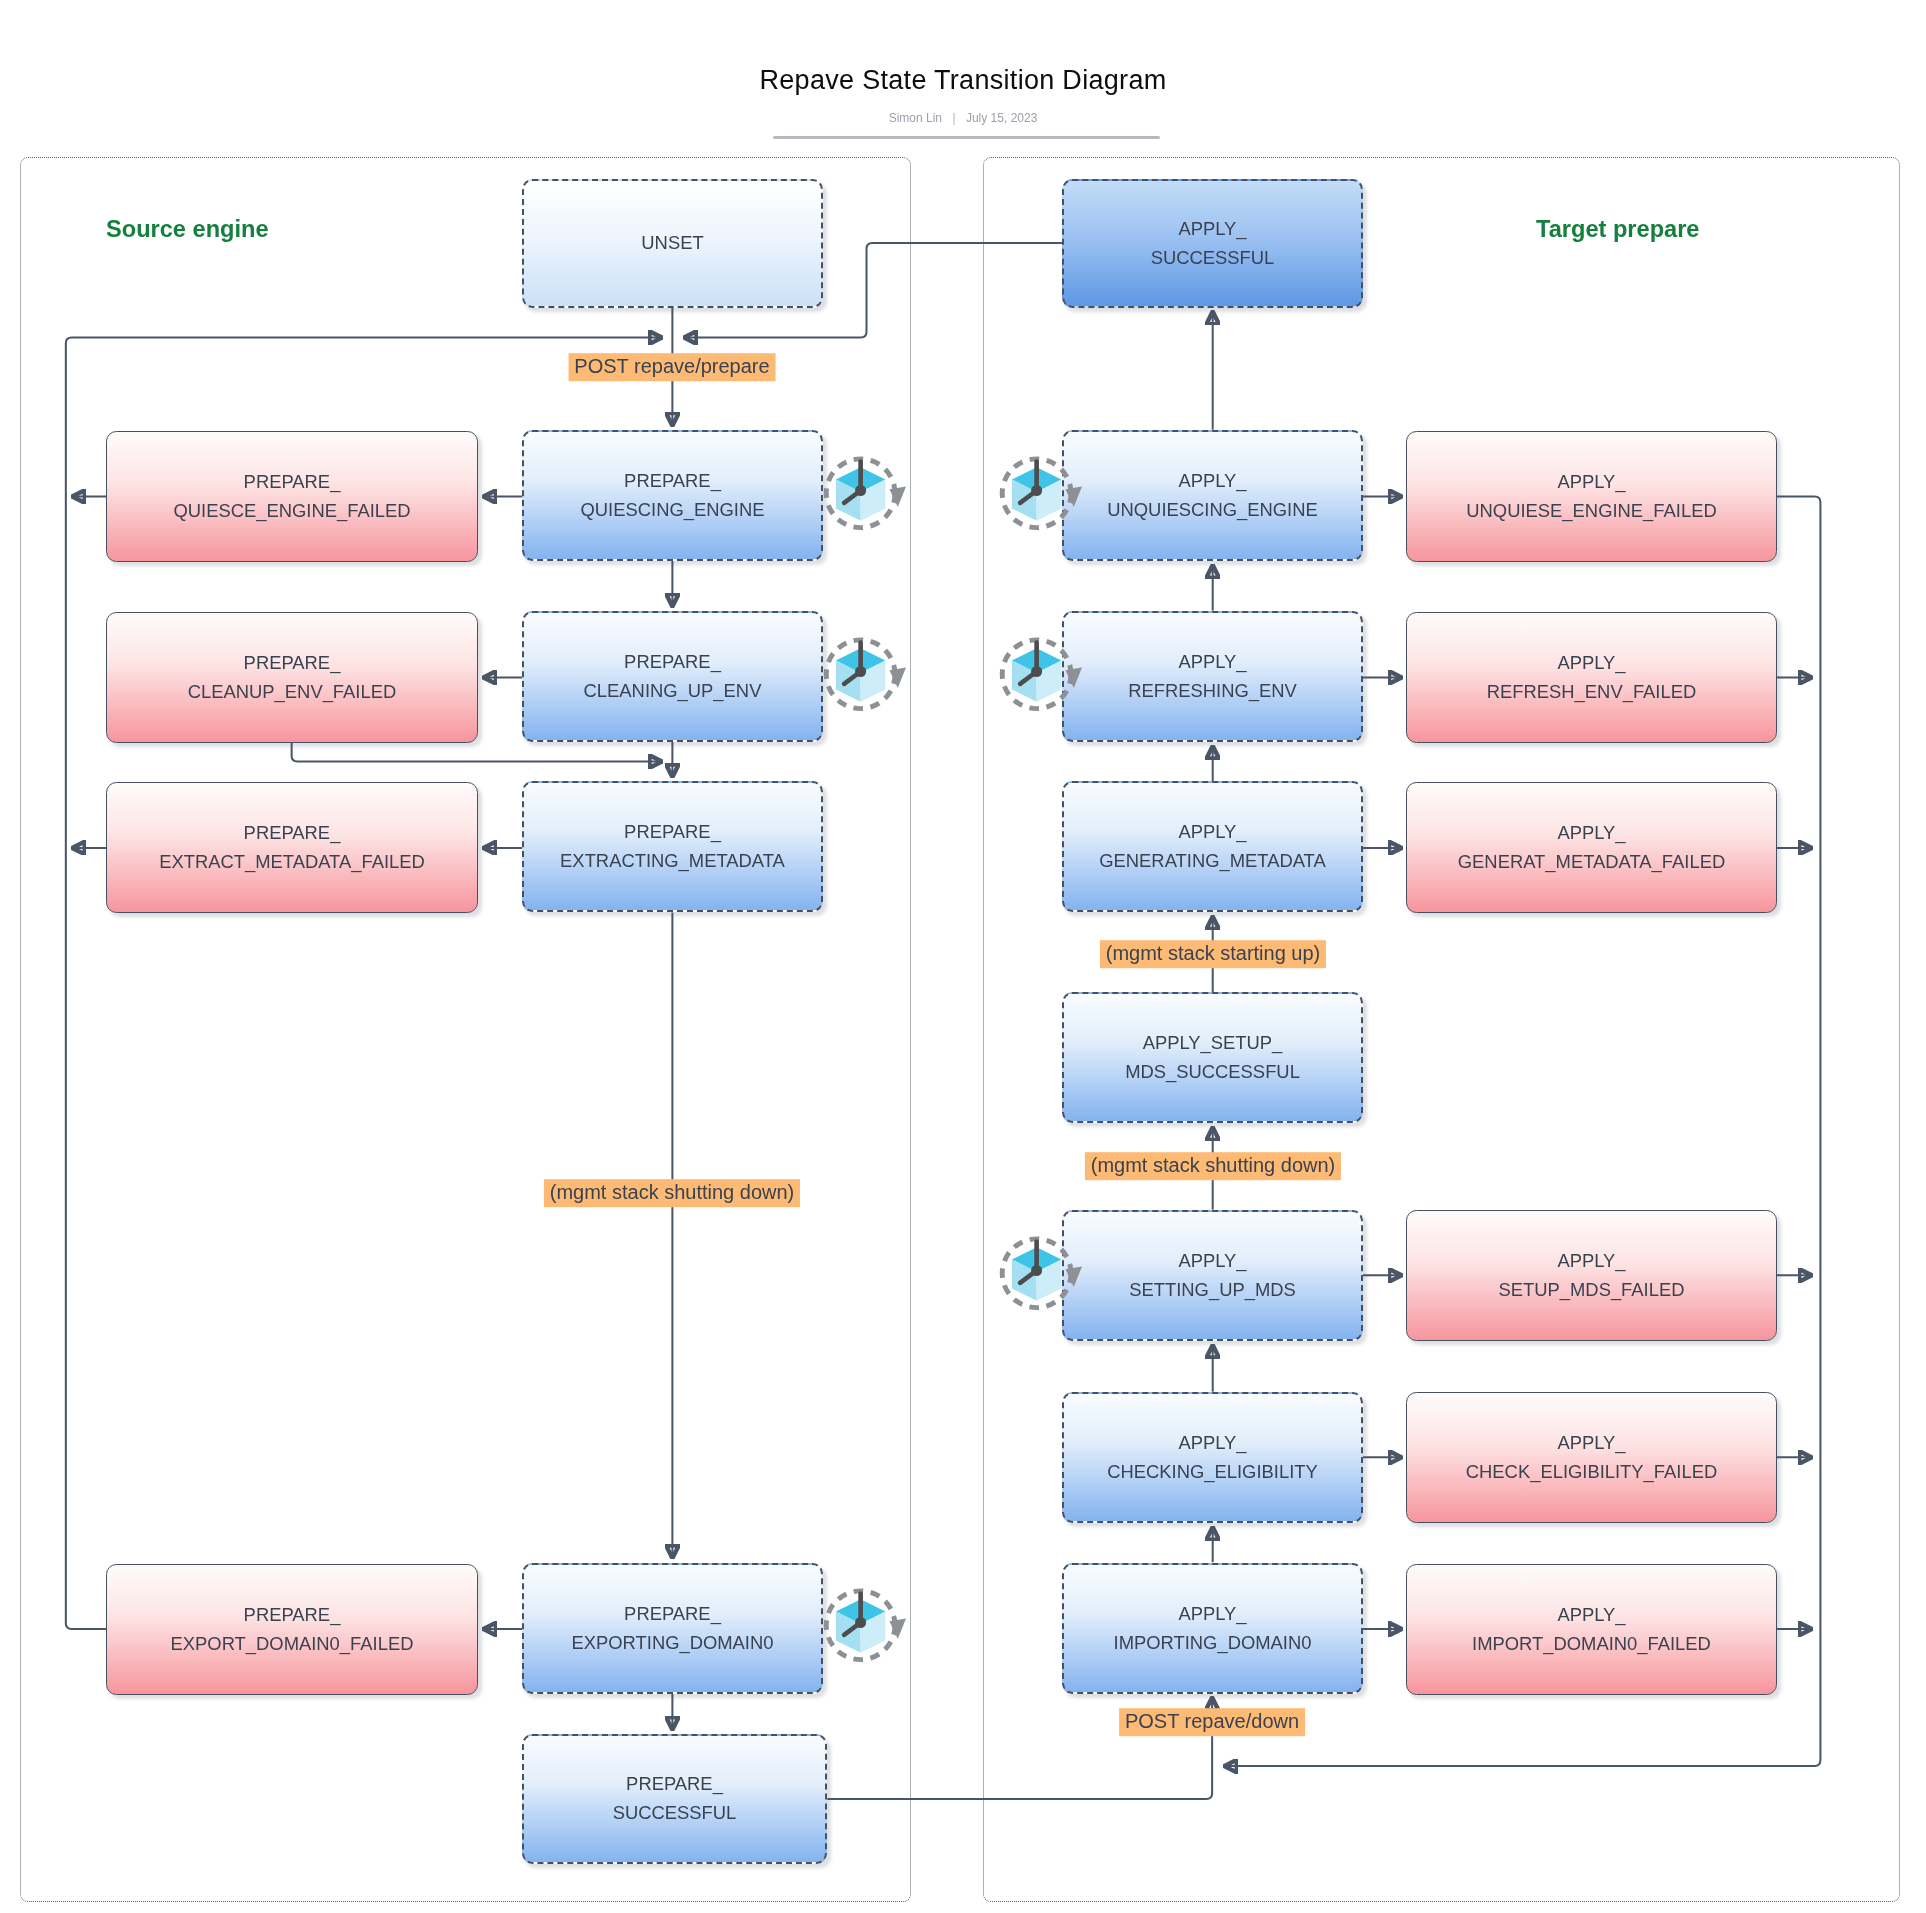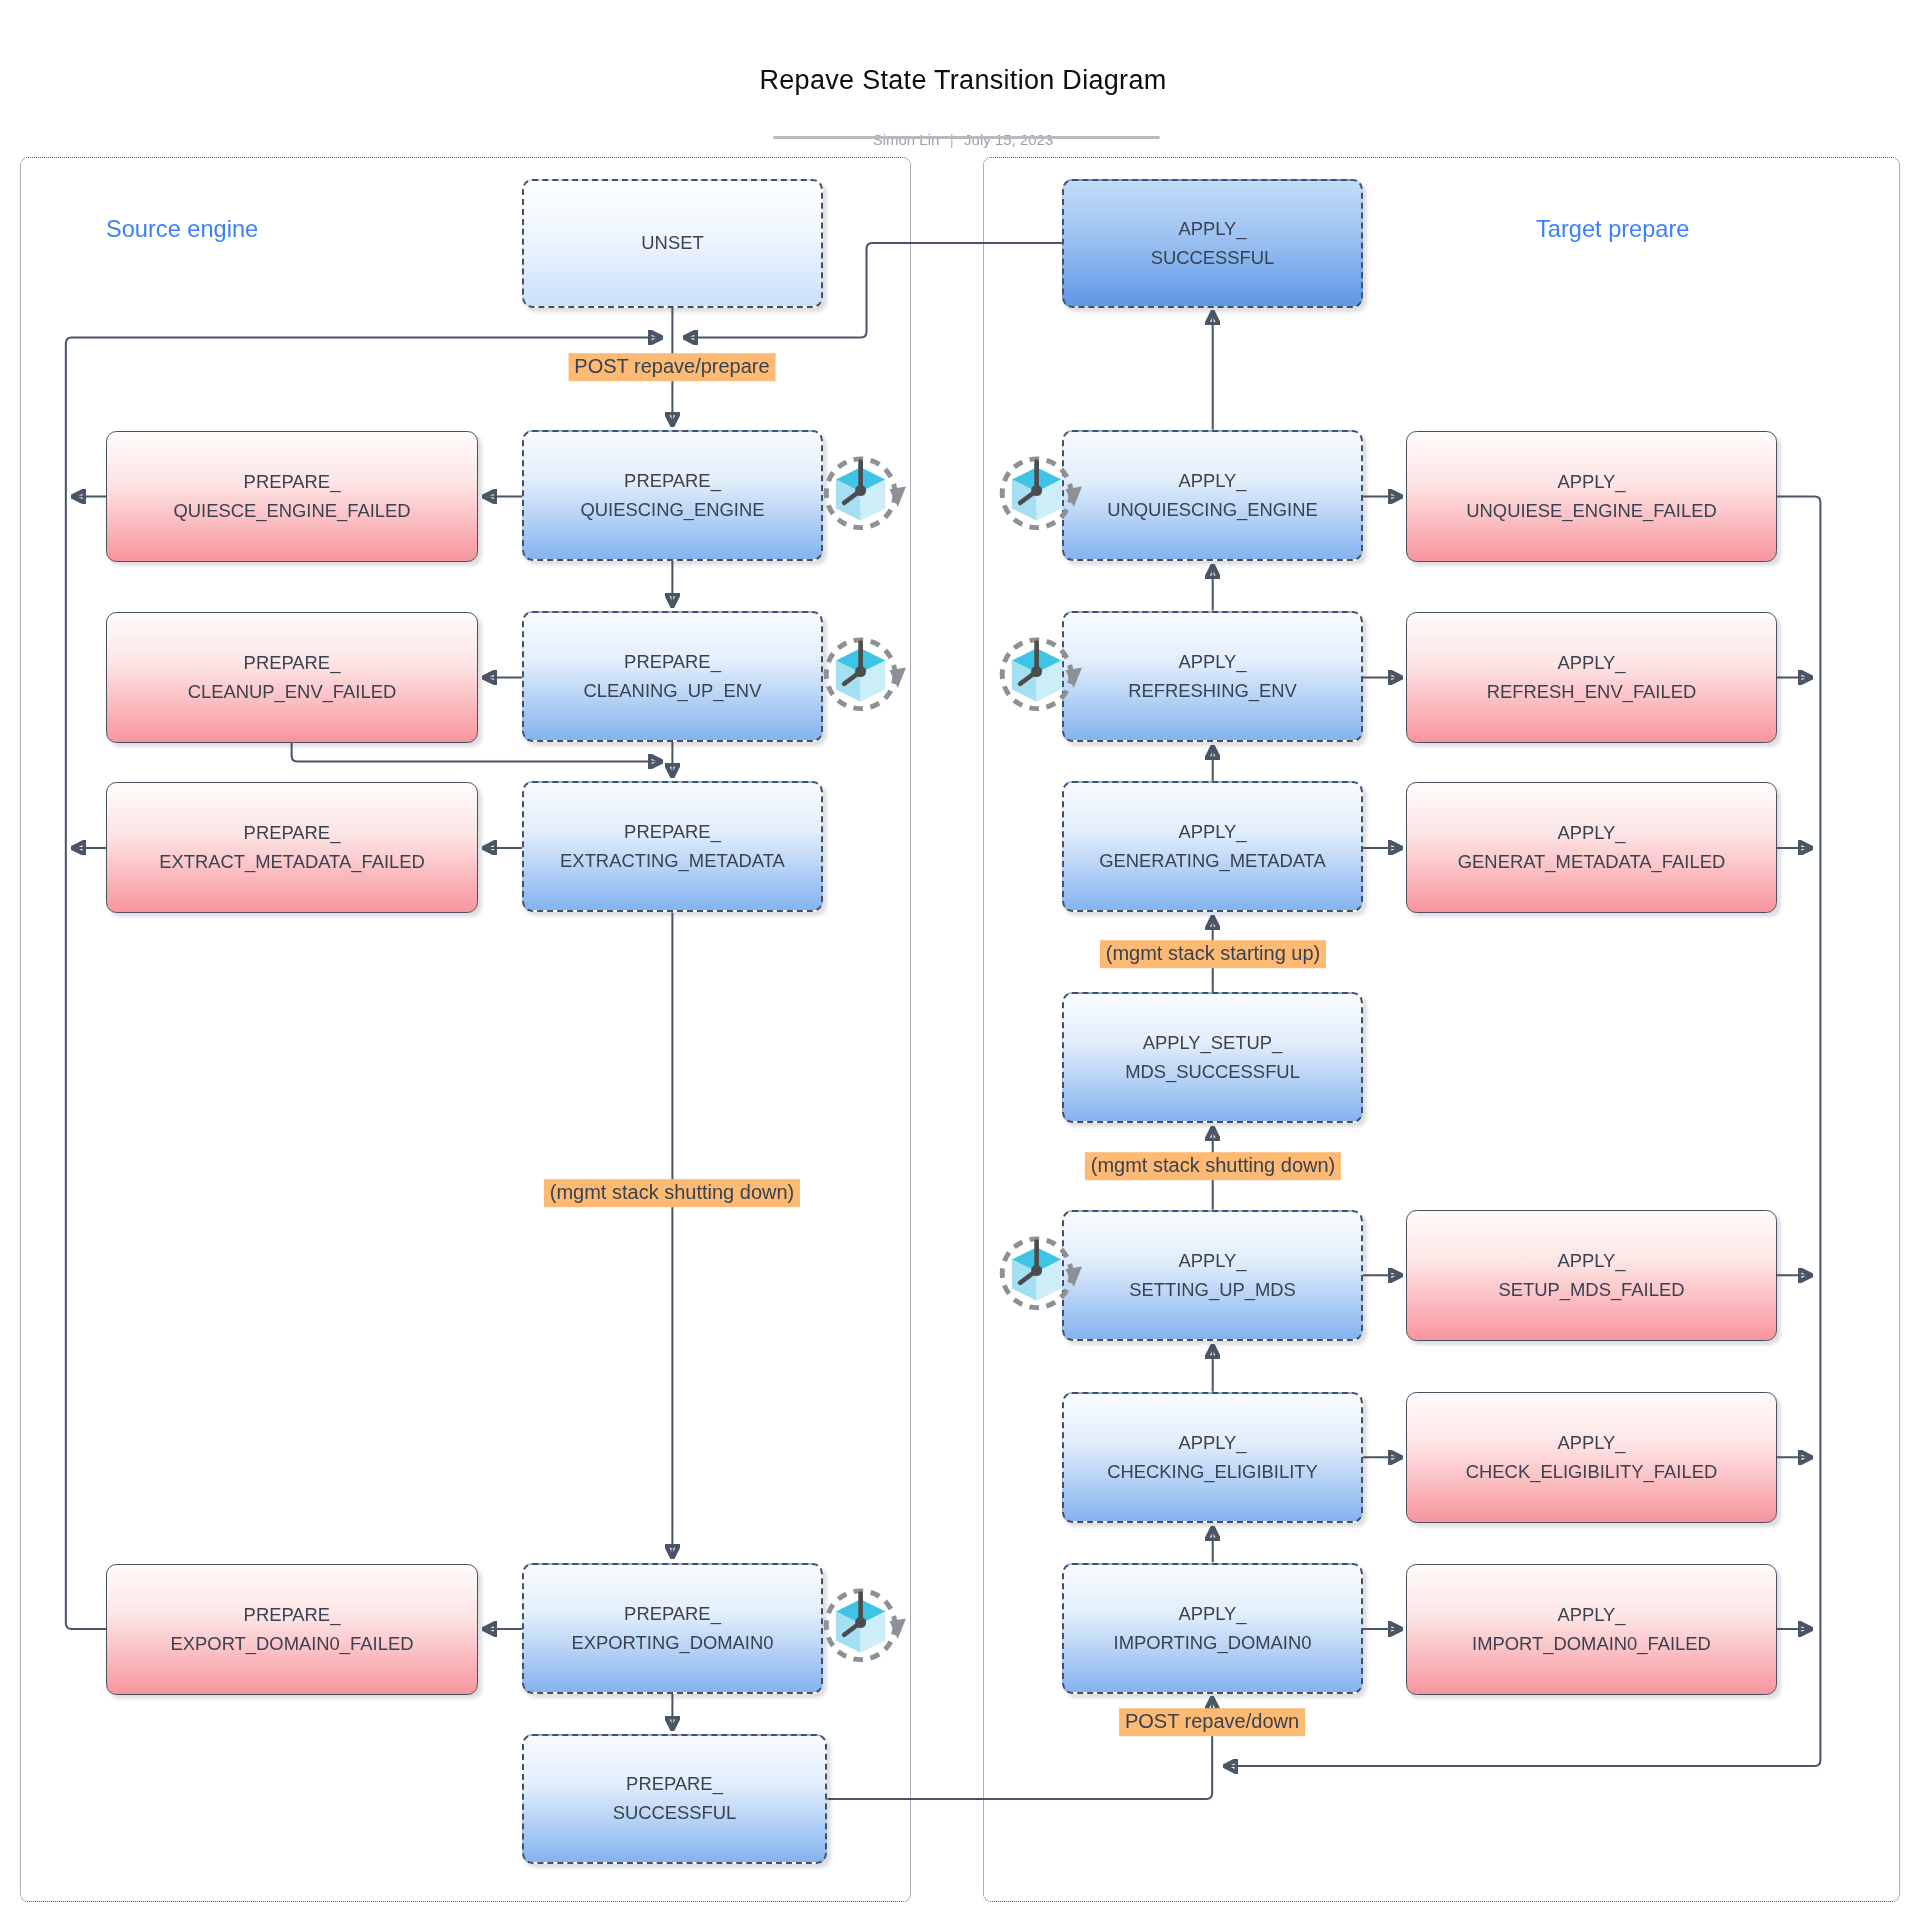--- a/index.html
+++ b/index.html
@@ -8,34 +8,34 @@
     font-family:"Liberation Sans","DejaVu Sans",sans-serif; color:#3a4250;
   }
 
   
   .title {
     position:absolute; left:0; top:65px; width:1926px; text-align:center;
     font-size:27px; color:#0d0d0d; letter-spacing:0.3px;
   }
   .subtitle {
     position:absolute; left:0; top:111px; width:1926px; text-align:center;
-    font-size:15px; color:#9aa1ab;margin-top:20px;
+    font-size:12px; color:#9aa1ab;
   }
   .subtitle .sep { margin:0 10.4px; color:#b3b9c2; }
   .title-rule {
     position:absolute; left:773px; top:136px; width:387px; height:2.9px;
     background:#b6bbc2; border-radius:1.7px;
   }
 
   
   .region {
     position:absolute; border:1.7px dotted #5b6270; border-radius:8px; background:transparent;
   }
   .region-label {
-    position:absolute; font-size:23.6px; font-weight:normal; color:#3b82f6; white-space:nowrap;text-align:center;
+    position:absolute; font-size:23.6px; font-weight:bold; color:#15803d; white-space:nowrap;text-align:center;
   }
 
   
   .node {
     position:absolute; box-sizing:border-box; border-radius:10.4px;
     display:flex; align-items:center; justify-content:center; text-align:center;
     font-size:18.4px; line-height:1.55; color:#3a4250; white-space:pre-line;
     box-shadow:3.5px 4px 3.5px rgba(70,80,100,0.18);
   }
   .node.blue  { background:linear-gradient(180deg,#f9fcff 0%,#e2eefb 38%,#84b3f0 100%); border:2px dashed #47505f; }

